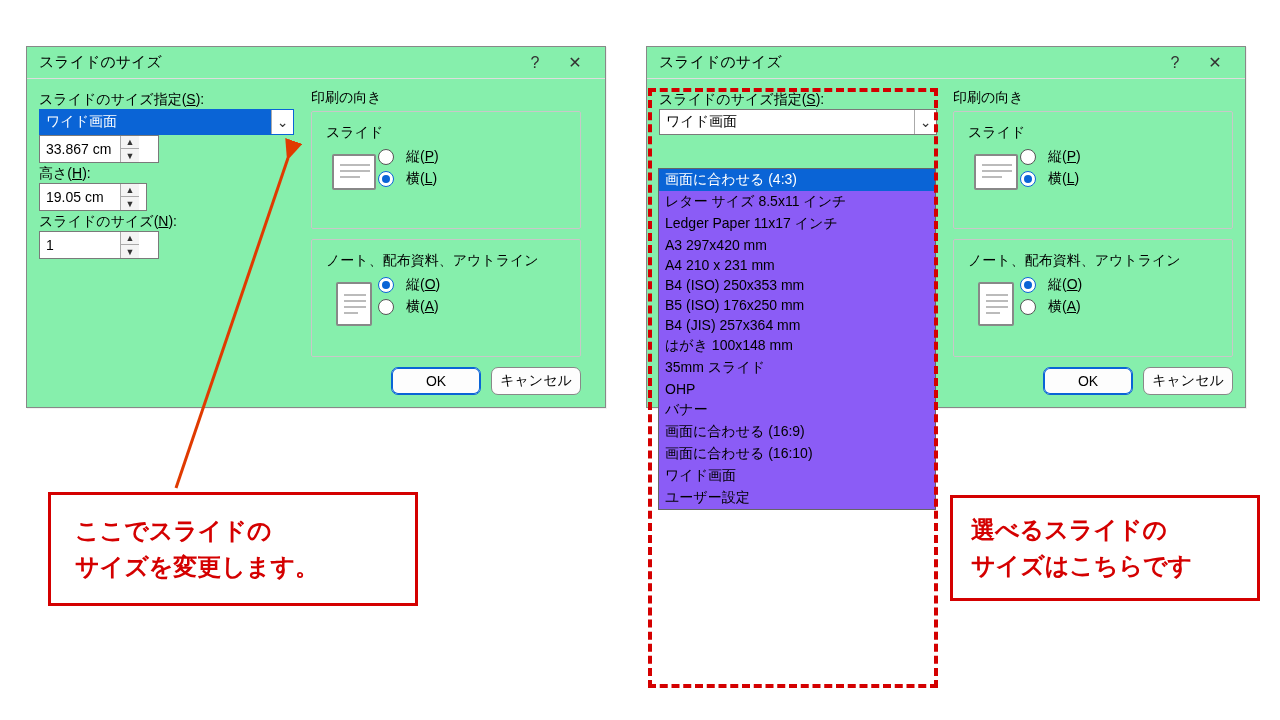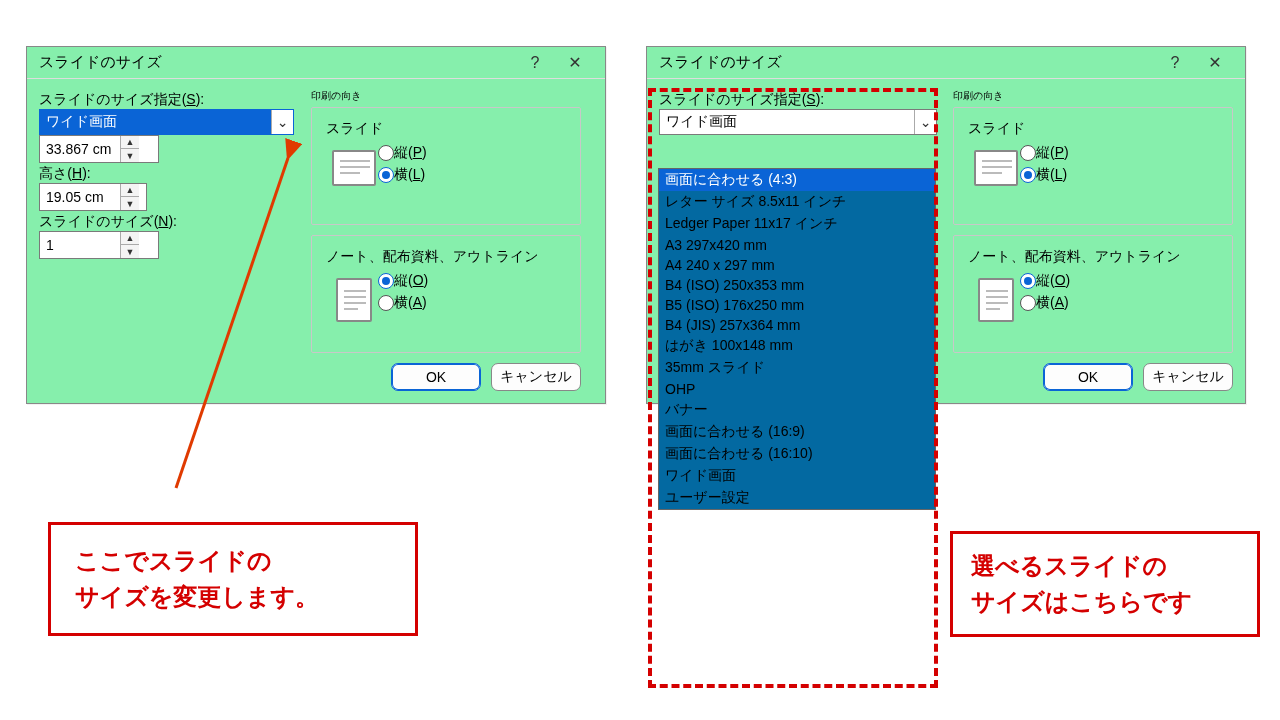--- a/index.html
+++ b/index.html
@@ -76,25 +76,25 @@
   .spin .spinbtns div:first-child { border-bottom: 1px solid #aaa; }
   .fieldset {
     border: 1px solid #c8c8c8;
     border-radius: 2px;
     padding: 8px 10px 10px 10px;
     margin-bottom: 10px;
     position: relative;
   }
   .fieldset.nolegend { padding-top: 8px; }
   .fieldset-title {
-    font-size: 10px;
+    font-size: 14px;
     margin-bottom: 4px;
   }
   .inner-title { font-size: 14px; margin: 4px 0 6px 4px; }
-  .radio-row { display: flex; align-items: center; gap: 0; margin: 4px 0 4px 56px; }
+  .radio-row { display: flex; align-items: center; gap: 12px; margin: 4px 0 4px 56px; }
   .radio {
     width: 16px; height: 16px; border: 1px solid #555; border-radius: 50%;
     display: inline-flex; align-items: center; justify-content: center;
     background: #fff;
   }
   .radio.checked { border-color: #0a64d6; }
   .radio.checked::after {
     content: ""; width: 8px; height: 8px; background: #0a64d6; border-radius: 50%;
   }
   .doc-icon {
@@ -125,21 +125,21 @@
     background: #fdfdfd;
     border-radius: 7px;
     display: inline-flex; align-items: center; justify-content: center;
     font-size: 14px;
     cursor: pointer;
   }
   .btn.primary { border-color: #0a64d6; box-shadow: inset 0 0 0 1px #0a64d6; }
   .dropdown-list {
     position: absolute;
     border: 1px solid #666;
-    background: #0369a1;
+    background: #8b5cf6;
     width: 270px;
     font-size: 14px;
   }
   .dropdown-list .item { padding: 2px 6px; white-space: nowrap; }
   .dropdown-list .item.sel { background: #0a64d6; color: #fff; }
   .callout {
     position: absolute;
     border: 3px solid #d40000;
     padding: 18px 24px;
     background: #fff;
@@ -291,21 +291,21 @@
       </div>
     </div>
   </div>
 </div>
 
 <div class="dropdown-list" id="size-dropdown" style="left:658px; top:168px; width:278px;">
     <div class="item sel">画面に合わせる (4:3)</div>
     <div class="item">レター サイズ 8.5x11 インチ</div>
     <div class="item">Ledger Paper 11x17 インチ</div>
     <div class="item">A3 297x420 mm</div>
-    <div class="item">A4 240 x 297 mm</div>
+    <div class="item">A4 210 x 231 mm</div>
     <div class="item">B4 (ISO) 250x353 mm</div>
     <div class="item">B5 (ISO) 176x250 mm</div>
     <div class="item">B4 (JIS) 257x364 mm</div>
     <div class="item">はがき 100x148 mm</div>
     <div class="item">35mm スライド</div>
     <div class="item">OHP</div>
     <div class="item">バナー</div>
     <div class="item">画面に合わせる (16:9)</div>
     <div class="item">画面に合わせる (16:10)</div>
     <div class="item">ワイド画面</div>
@@ -316,21 +316,21 @@
 
 <svg class="arrow" style="left:0; top:0;" width="1280" height="720">
   <defs>
     <marker id="arrowhead" markerWidth="8" markerHeight="8" refX="6" refY="3" orient="auto">
       <path d="M0,0 L7,3 L0,6 Z" fill="#e03a00"></path>
     </marker>
   </defs>
   <line x1="288" y1="158" x2="176" y2="488" stroke="#e03a00" stroke-width="3" marker-start="url(#arrowhead)"></line>
 </svg>
 
-<div class="callout" style="left:48px; top:492px; width:370px;margin-top:30px;">
+<div class="callout" style="left:48px; top:492px; width:370px;">
   <div>ここでスライドの</div>
   <div>サイズを変更します。</div>
 </div>
 
-<div class="callout" style="left:950px; top:495px; width:310px; padding:14px 18px;margin-top:36px;">
+<div class="callout" style="left:950px; top:495px; width:310px; padding:14px 18px;">
   <div>選べるスライドの</div>
   <div>サイズはこちらです</div>
 </div>
 
 </body></html>

